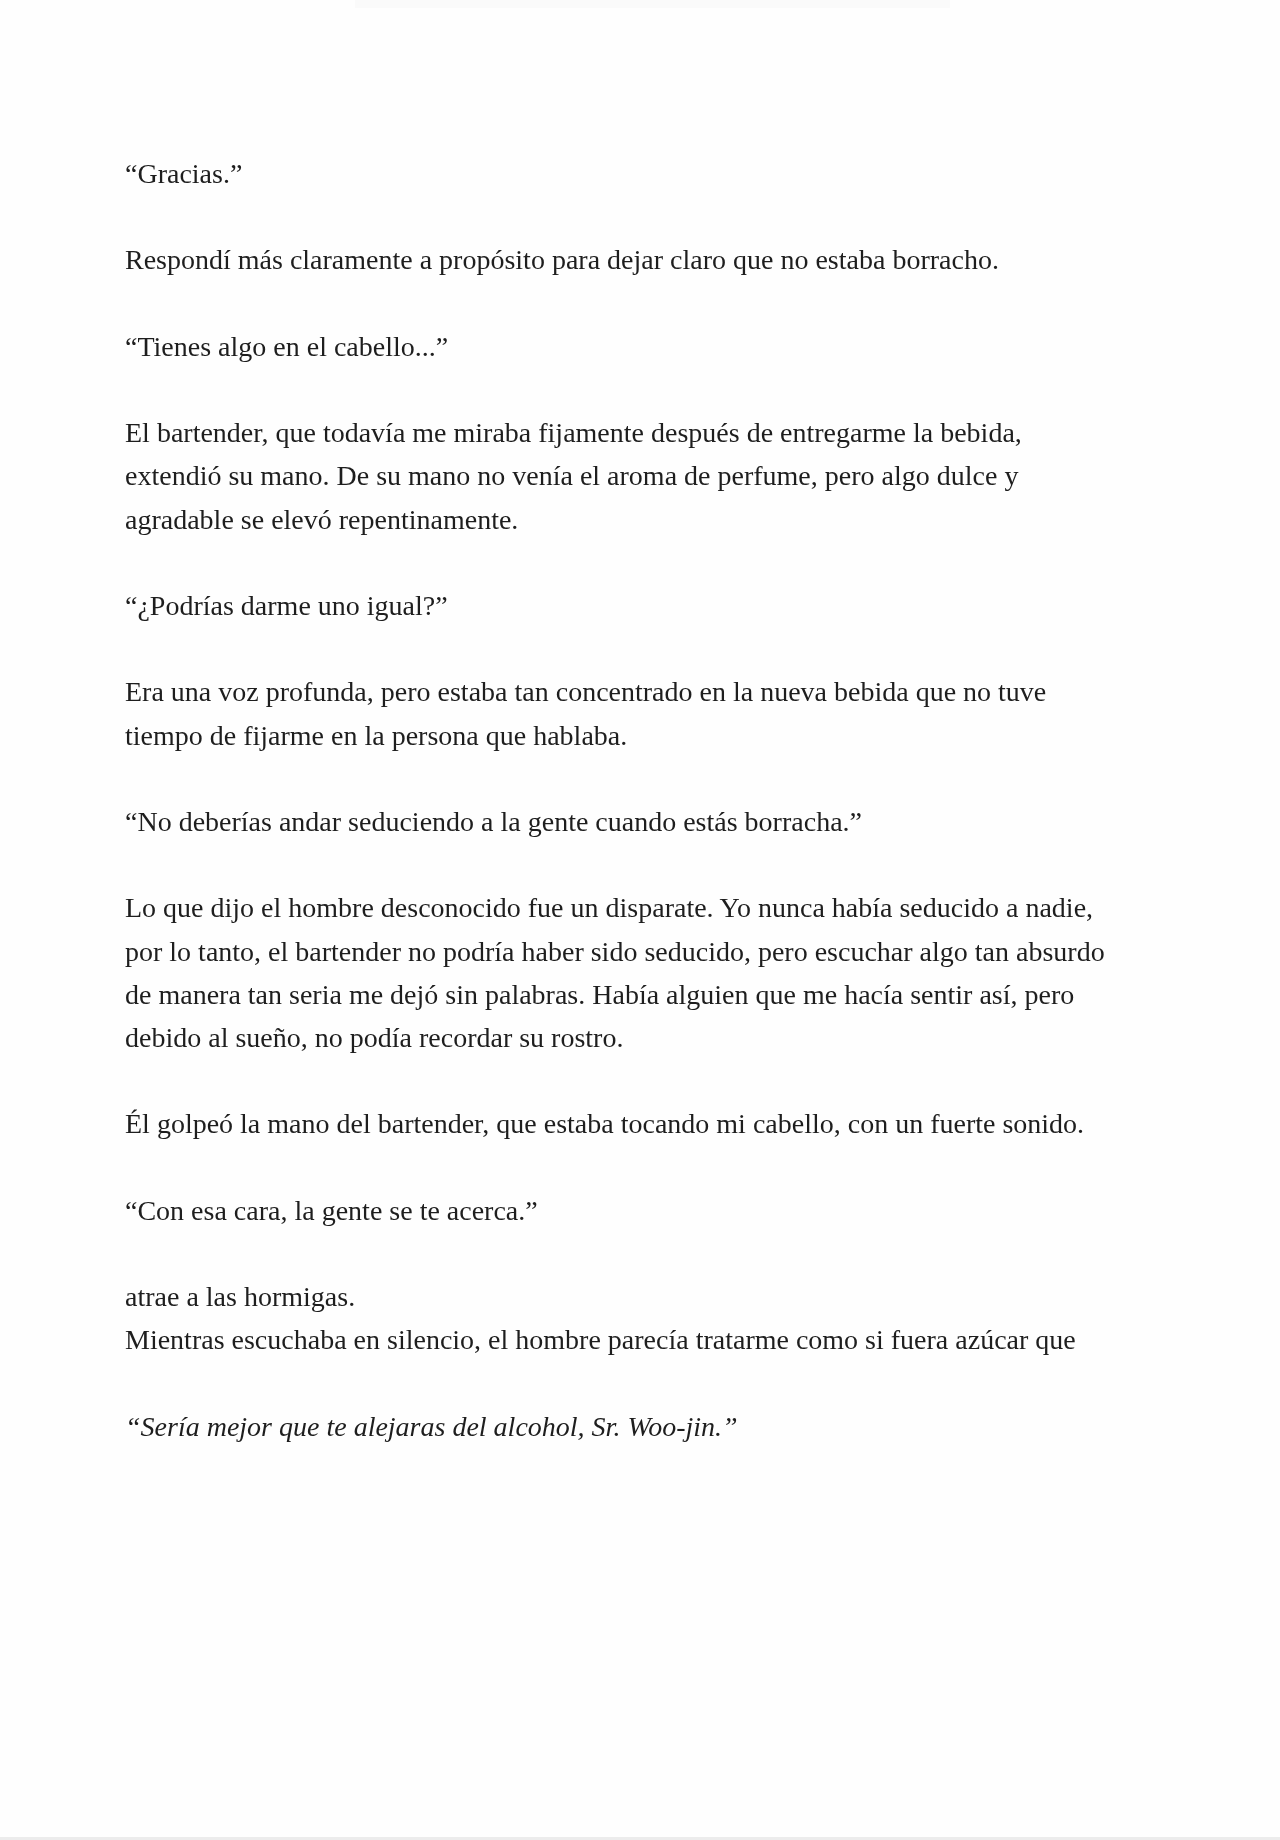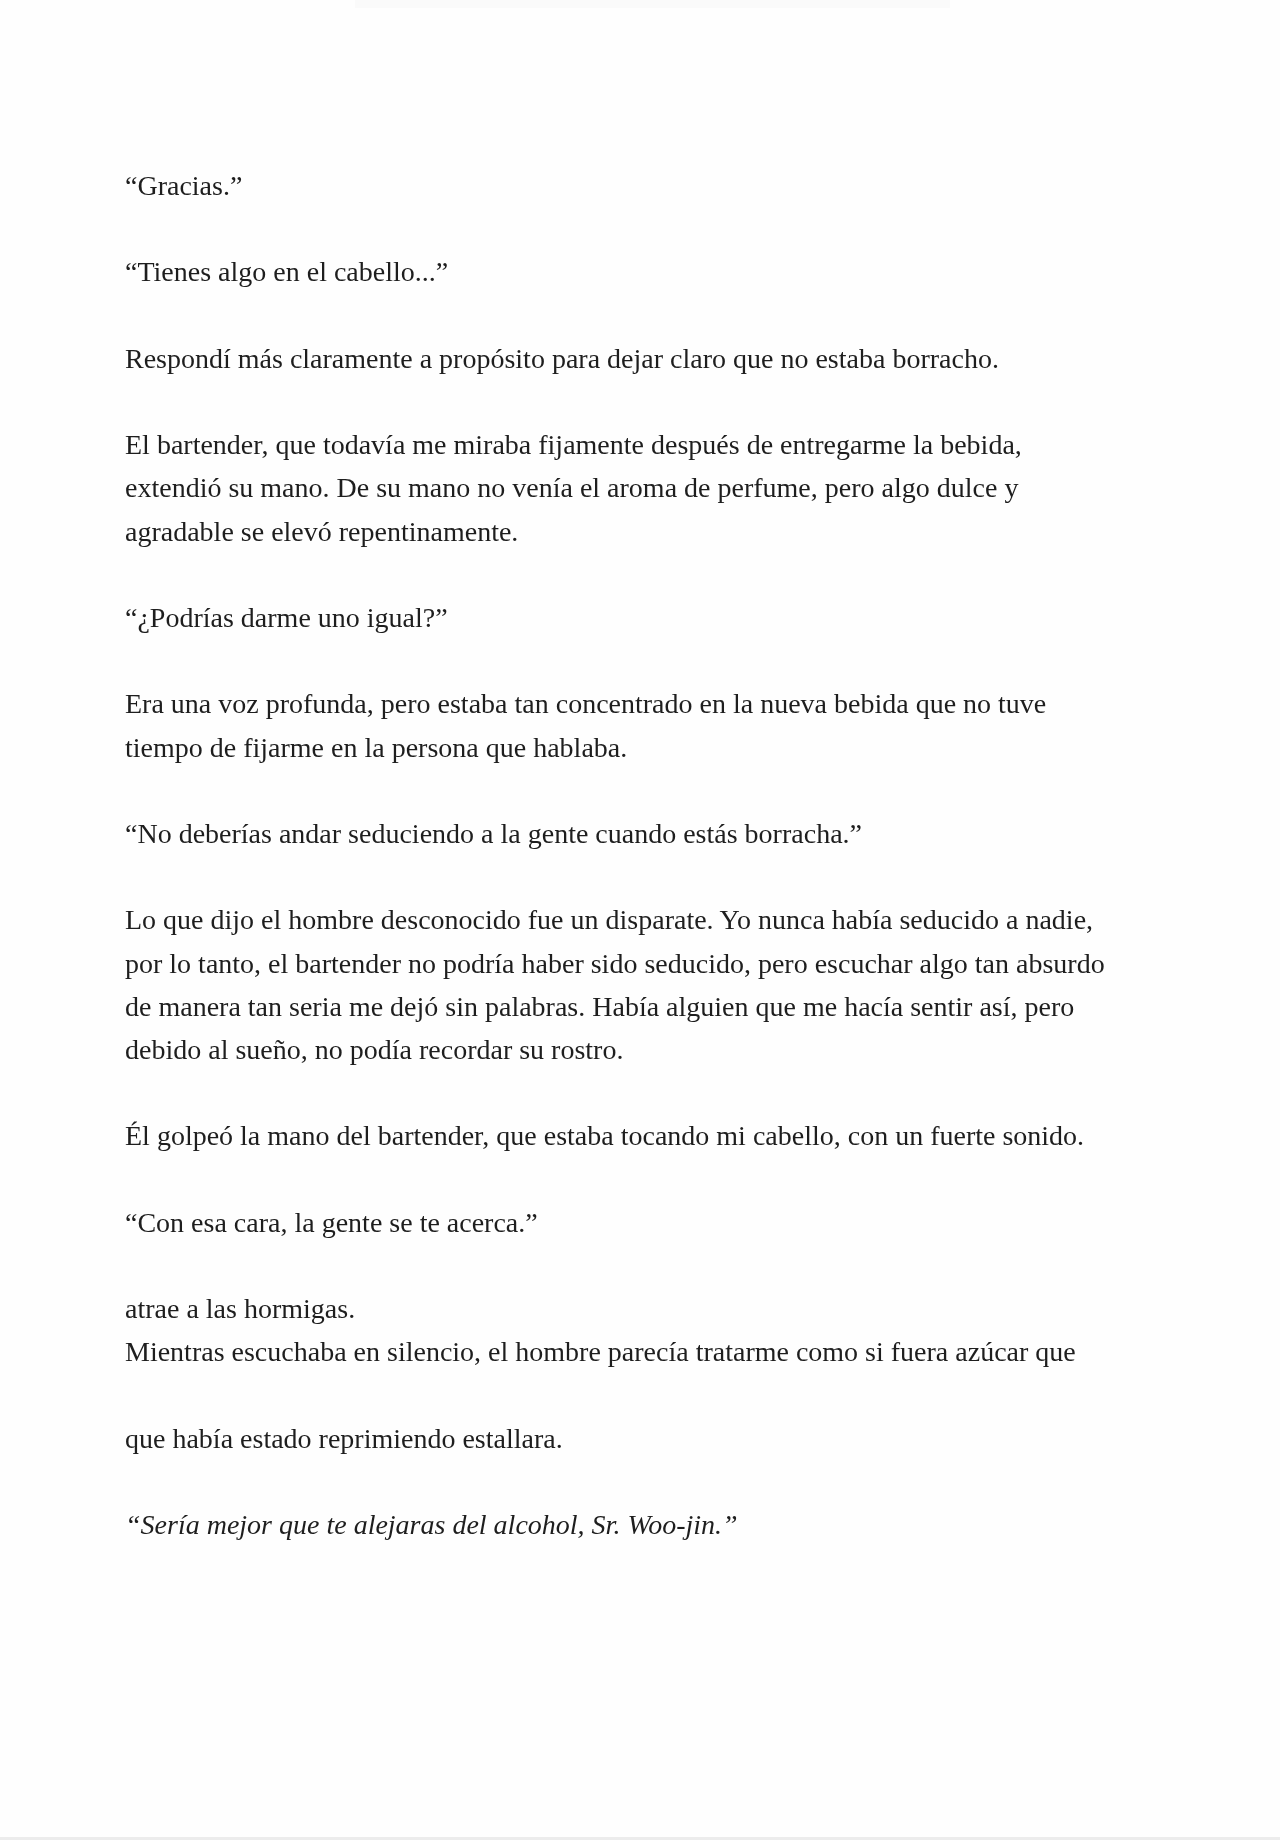--- a/index.html
+++ b/index.html
@@ -31,21 +31,20 @@
     height: 3px;
     background: #ececec;
   }
   .page {
     position: absolute;
     left: 125px;
     top: 152px;
     width: 1060px;
     font-size: 28px;
     line-height: 43.2px;
-    margin-top: 12px;
   }
   .para {
     margin: 0 0 43.2px 0;
   }
   .para:last-child {
     margin-bottom: 0;
     font-style: italic;
   }
   .line {
     display: block;
@@ -57,25 +56,25 @@
 
 <div class="top-bar"></div>
 
 <main class="page">
 
   <p class="para">
     <span class="line">“Gracias.”</span>
   </p>
 
   <p class="para">
-    <span class="line">“Tienes algo en el cabello...”</span>
+    <span class="line">Respondí más claramente a propósito para dejar claro que no estaba borracho.</span>
   </p>
 
   <p class="para">
-    <span class="line">Respondí más claramente a propósito para dejar claro que no estaba borracho.</span>
+    <span class="line">“Tienes algo en el cabello...”</span>
   </p>
 
   <p class="para">
     <span class="line">El bartender, que todavía me miraba fijamente después de entregarme la bebida,</span>
     <span class="line">extendió su mano. De su mano no venía el aroma de perfume, pero algo dulce y</span>
     <span class="line">agradable se elevó repentinamente.</span>
   </p>
 
   <p class="para">
     <span class="line">“¿Podrías darme uno igual?”</span>
@@ -105,21 +104,20 @@
     <span class="line">“Con esa cara, la gente se te acerca.”</span>
   </p>
 
   <p class="para">
     <span class="line">atrae a las hormigas.</span>
     <span class="line">Mientras escuchaba en silencio, el hombre parecía tratarme como si fuera azúcar que</span>
   </p>
 
 
   <p class="para">
-    <span class="line">que había estado reprimiendo estallara.</span>
   </p>
 
   <p class="para">
     <span class="line">“Sería mejor que te alejaras del alcohol, Sr. Woo-jin.”</span>
   </p>
 
 </main>
 
 <div class="bottom-rule"></div>
 

